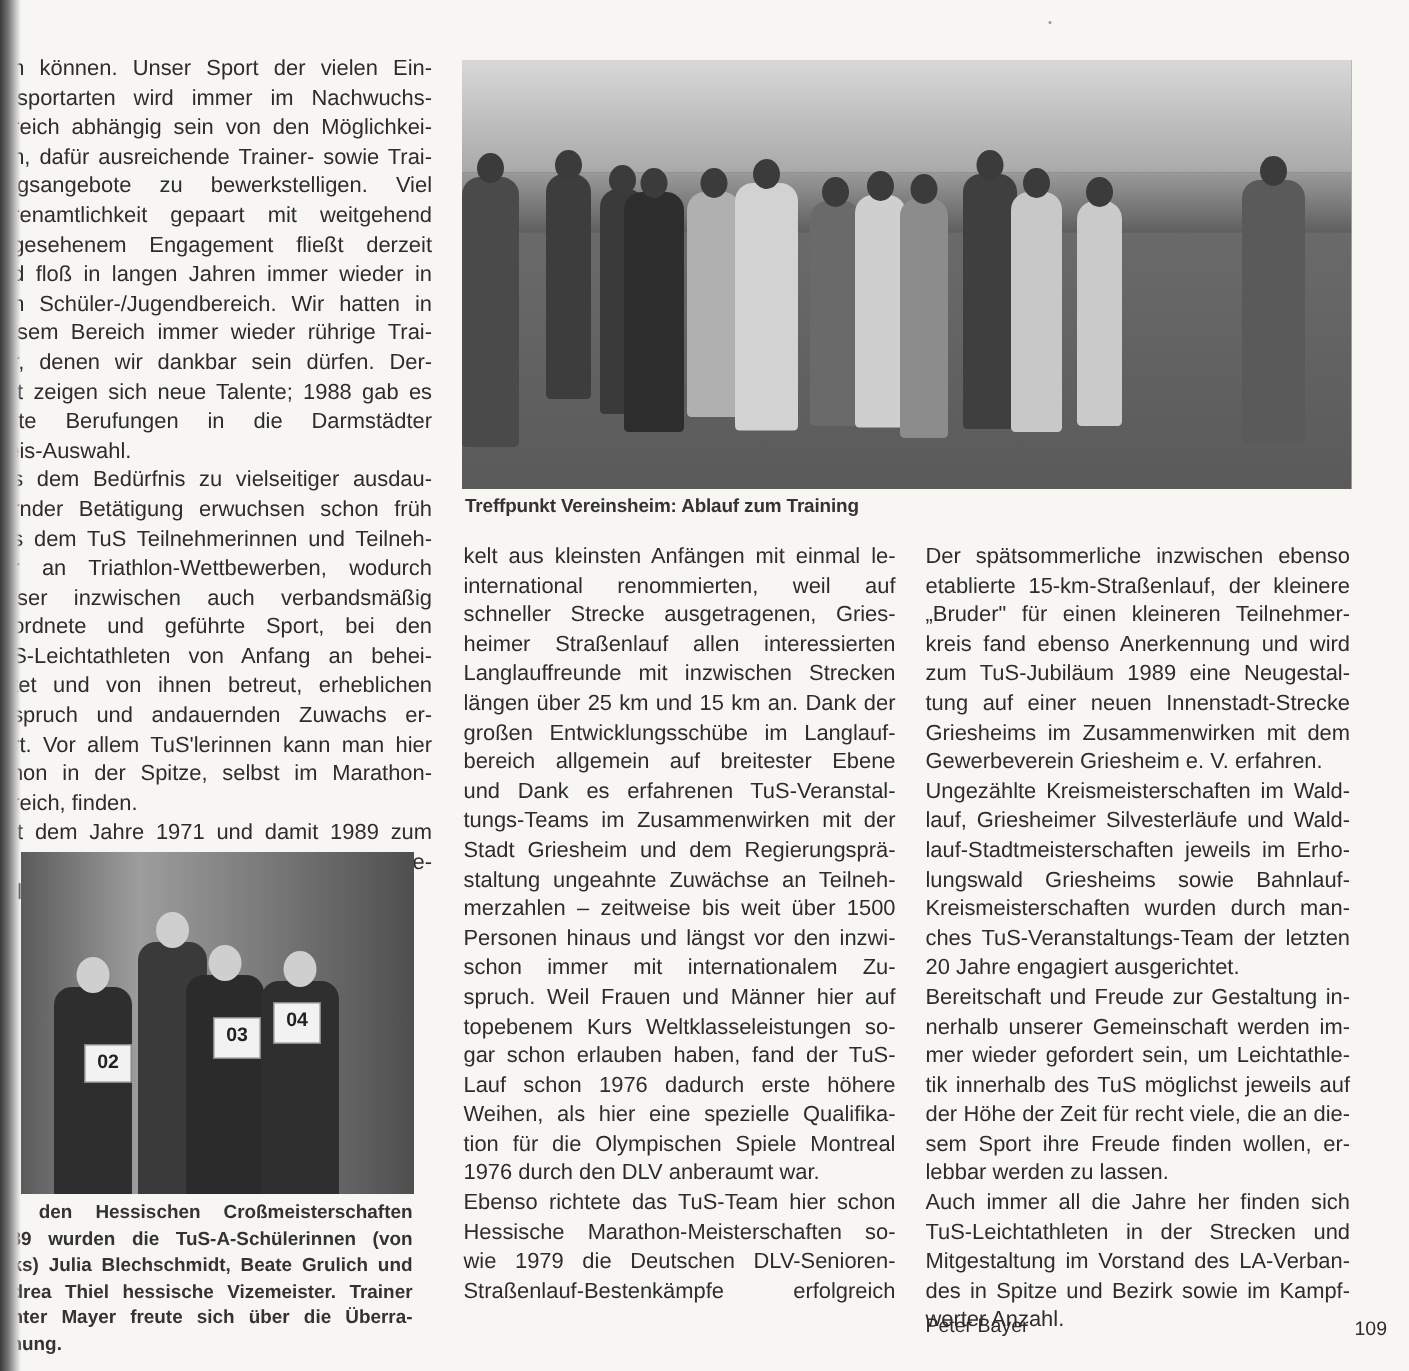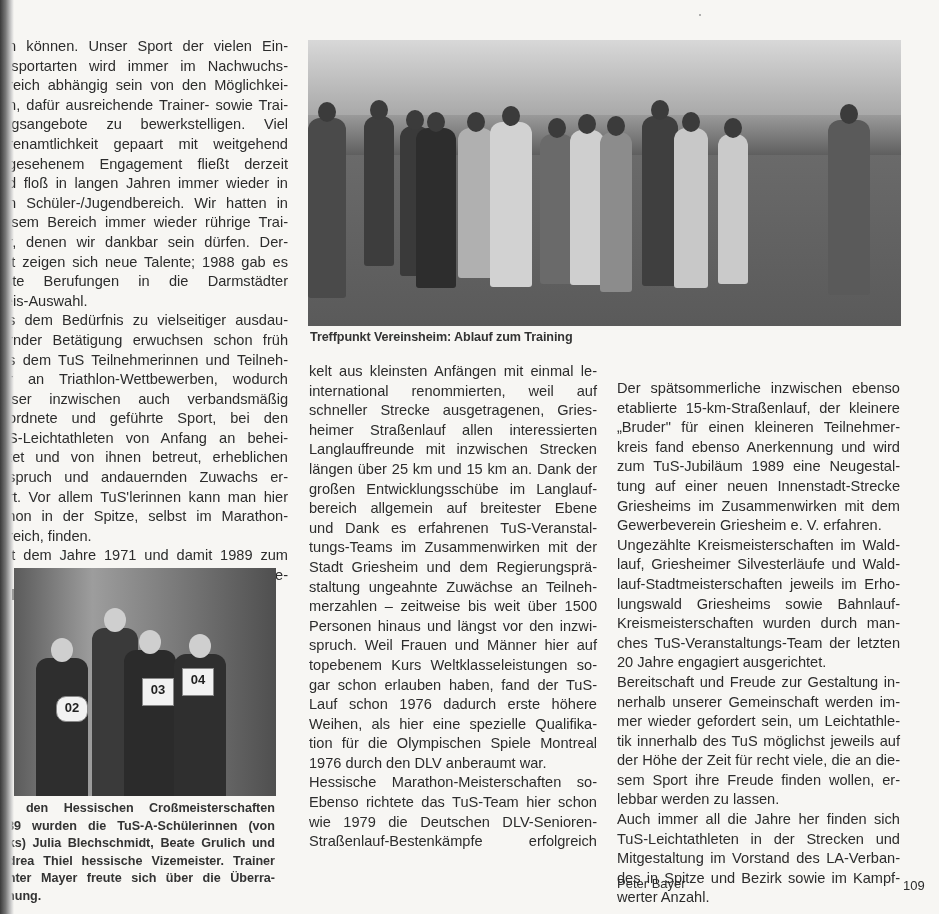--- a/index.html
+++ b/index.html
@@ -18,21 +18,21 @@
     position: absolute;
     font-size: 14.6px;
     line-height: 19.6px;
     text-align: justify;
     hyphens: manual;
   }
   .col .line { display: block; text-align: justify; text-align-last: justify; white-space: nowrap; }
   .col .line.last { text-align-last: left; }
   .left-col { left: 0; top: 37px; width: 288px; }
   .mid-col { left: 309px; top: 362px; width: 288px; }
-  .right-col { left: 617px; top: 362px; width: 283px; margin-top: 17px; }
+  .right-col { left: 617px; top: 362px; width: 283px; }
 
   .photo {
     position: absolute;
     background-color: #777;
     background-image:
       radial-gradient(circle at 1px 1px, rgba(0,0,0,0.35) 0.8px, transparent 1px);
     background-size: 3px 3px;
     overflow: hidden;
   }
   .photo-top { left: 308px; top: 40px; width: 593px; height: 286px; background-color: #6d6d6d; }
@@ -143,21 +143,21 @@
   <div id="people-bottom">
       <div class="person" style="left: 22px; top: 90px; width: 52px; height: 158px; background: rgb(46, 46, 46);"></div>
       <div class="head" style="left: 37px; top: 70px; width: 22px; height: 24px; background: rgb(207, 207, 207);"></div>
       <div class="person" style="left: 78px; top: 60px; width: 46px; height: 188px; background: rgb(58, 58, 58);"></div>
       <div class="head" style="left: 90px; top: 40px; width: 22px; height: 24px; background: rgb(207, 207, 207);"></div>
       <div class="person" style="left: 110px; top: 82px; width: 52px; height: 166px; background: rgb(43, 43, 43);"></div>
       <div class="head" style="left: 125px; top: 62px; width: 22px; height: 24px; background: rgb(207, 207, 207);"></div>
       <div class="person" style="left: 160px; top: 86px; width: 52px; height: 162px; background: rgb(47, 47, 47);"></div>
       <div class="head" style="left: 175px; top: 66px; width: 22px; height: 24px; background: rgb(207, 207, 207);"></div>
     </div>
-  <div class="bib" style="left:42px;top:128px;width:30px;height:24px;border-radius:10px;">02</div>
+  <div class="bib" style="left:42px;top:128px;width:30px;height:24px;">02</div>
   <div class="bib" style="left:128px;top:110px;width:30px;height:26px;text-align:center;">03</div>
   <div class="bib" style="left:168px;top:100px;width:30px;height:26px;">04</div>
 </div>
 <div class="caption-bottom" id="caption-bottom">
     <span class="line">ei den Hessischen Croßmeisterschaften</span>
     <span class="line">989 wurden die TuS-A-Schülerinnen (von</span>
     <span class="line">nks) Julia Blechschmidt, Beate Grulich und</span>
     <span class="line">ndrea Thiel hessische Vizemeister. Trainer</span>
     <span class="line">ünter Mayer freute sich über die Überra-</span>
     <span class="line last">chung.</span>
@@ -171,29 +171,30 @@
     <span class="line">Langlauffreunde mit inzwischen Strecken</span>
     <span class="line">längen über 25 km und 15 km an. Dank der</span>
     <span class="line">großen Entwicklungsschübe im Langlauf-</span>
     <span class="line">bereich allgemein auf breitester Ebene</span>
     <span class="line">und Dank es erfahrenen TuS-Veranstal-</span>
     <span class="line">tungs-Teams im Zusammenwirken mit der</span>
     <span class="line">Stadt Griesheim und dem Regierungsprä-</span>
     <span class="line">staltung ungeahnte Zuwächse an Teilneh-</span>
     <span class="line">merzahlen – zeitweise bis weit über 1500</span>
     <span class="line">Personen hinaus und längst vor den inzwi-</span>
+    <span class="line">schon immer mit internationalem Zu-</span>
     <span class="line">spruch. Weil Frauen und Männer hier auf</span>
     <span class="line">topebenem Kurs Weltklasseleistungen so-</span>
     <span class="line">gar schon erlauben haben, fand der TuS-</span>
     <span class="line">Lauf schon 1976 dadurch erste höhere</span>
     <span class="line">Weihen, als hier eine spezielle Qualifika-</span>
     <span class="line">tion für die Olympischen Spiele Montreal</span>
     <span class="line last">1976 durch den DLV anberaumt war.</span>
+    <span class="line">Ebenso richtete das TuS-Team hier schon</span>
     <span class="line">Hessische Marathon-Meisterschaften so-</span>
-    <span class="line">Ebenso richtete das TuS-Team hier schon</span>
     <span class="line">wie 1979 die Deutschen DLV-Senioren-</span>
     <span class="line">Straßenlauf-Bestenkämpfe erfolgreich</span>
   </div>
 
 <div class="col right-col" id="right-col">
     <span class="line">Der spätsommerliche inzwischen ebenso</span>
     <span class="line">etablierte 15-km-Straßenlauf, der kleinere</span>
     <span class="line">„Bruder" für einen kleineren Teilnehmer-</span>
     <span class="line">kreis fand ebenso Anerkennung und wird</span>
     <span class="line">zum TuS-Jubiläum 1989 eine Neugestal-</span>

